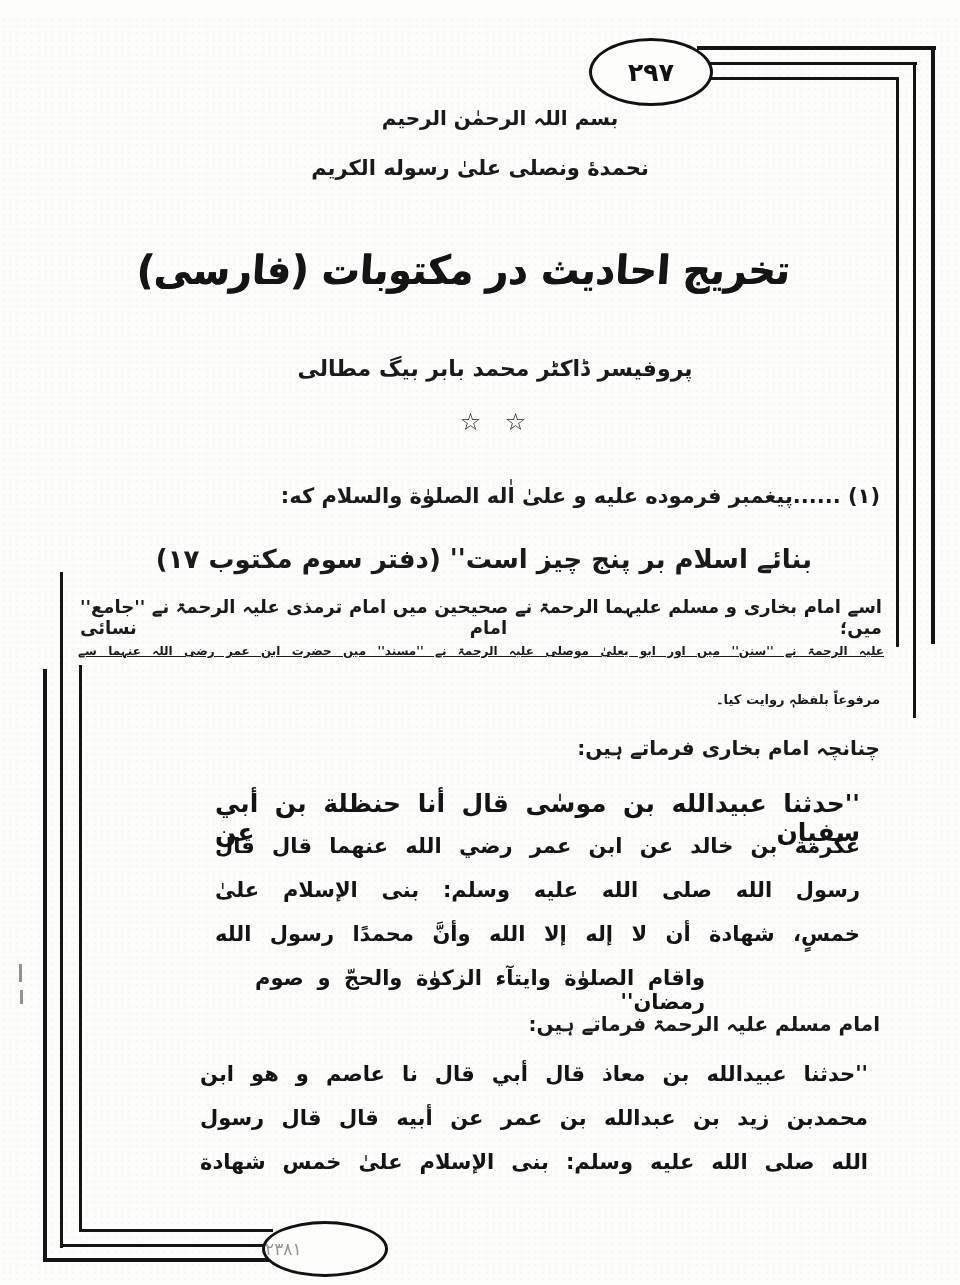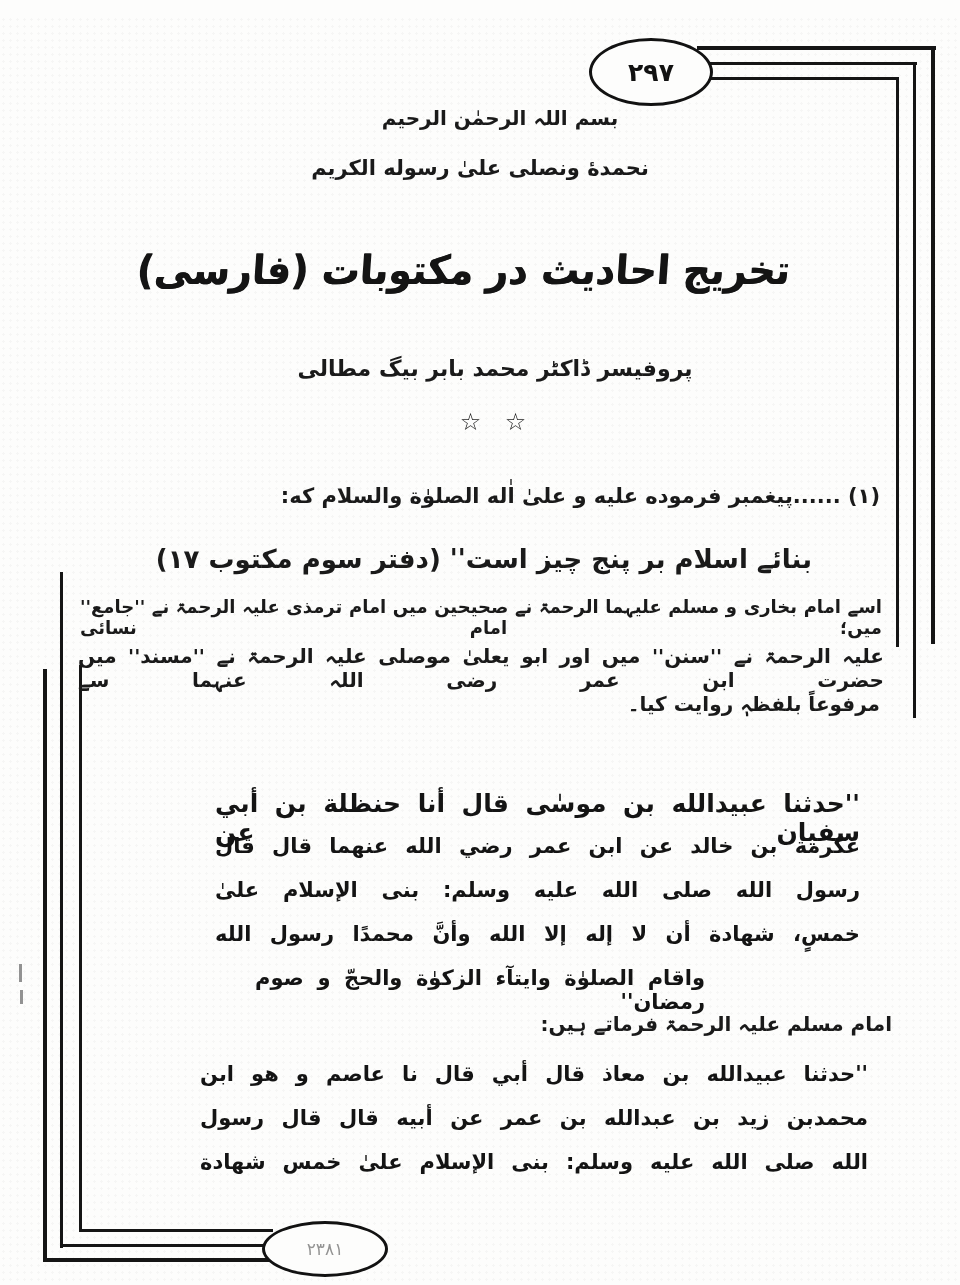--- a/index.html
+++ b/index.html
@@ -18,21 +18,21 @@
     margin-top:16px;
   }
   .line{position:absolute;background:#151515;}
   .oval{
     position:absolute;border:3px solid #121212;border-radius:50%;
     background:#fdfdfc;z-index:6;
     display:flex;align-items:center;justify-content:center;
     font-weight:bold;
   }
   .oval-top{left:589px;top:22px;width:118px;height:62px;font-size:25px;color:#111;}
-  .oval-bottom{left:262px;top:1205px;width:120px;height:50px;font-size:17px;color:#222;opacity:1;}
+  .oval-bottom{left:262px;top:1205px;width:120px;height:50px;font-size:17px;color:#222;opacity:1;justify-content:flex-end;}
   .oval-bottom .faint{opacity:.48;font-weight:normal;letter-spacing:2px;}
   .txt{position:absolute;direction:rtl;z-index:4;white-space:nowrap;color:#1a1a1a;}
   .center{text-align:center;}
   .just{white-space:normal;text-align:justify;text-align-last:justify;}
   .urdu{font-weight:bold;}
   .arab{font-weight:bold;color:#141414;}
   .title-main{
     font-size:38px;font-weight:bold;color:#141414;
     transform:skewX(-4deg) scaleY(1.06);
     text-shadow:0.6px 0 0 currentColor;
@@ -72,29 +72,30 @@
   <div class="txt center urdu" style="left:270px;top:140px;width:420px;font-size:21px;">نحمدهٔ ونصلی علیٰ رسوله الکریم</div>
 
   <div class="txt center title-main" style="left:190px;top:232px;width:600px;">تخریج احادیث در مکتوبات (فارسی)</div>
   <div class="txt center urdu" style="left:280px;top:340px;width:430px;font-size:22px;">پروفیسر ڈاکٹر محمد بابر بیگ مطالی</div>
   <div class="txt center" style="left:417px;top:392px;width:160px;font-size:24px;letter-spacing:8px;color:#222;">☆ ☆</div>
 
   <div class="txt urdu" style="right:80px;top:468px;font-size:21px;">(۱) ......پیغمبر فرموده علیه و علیٰ اٰله الصلوٰة والسلام که:</div>
   <div class="txt urdu" style="right:148px;top:528px;font-size:26px;">بنائے اسلام بر پنج چیز است'' (دفتر سوم مکتوب ۱۷)</div>
 
   <div class="txt urdu just" style="right:78px;top:580px;width:802px;font-size:18px;">اسے امام بخاری و مسلم علیہما الرحمۃ نے صحیحین میں امام ترمذی علیہ الرحمۃ نے ''جامع'' میں؛ امام نسائی</div>
-  <div class="txt urdu just" style="right:76px;top:628px;width:806px;font-size:20px;">علیہ الرحمۃ نے ''سنن'' میں اور ابو یعلیٰ موصلی علیہ الرحمۃ نے ''مسند'' میں حضرت ابن عمر رضی اللہ عنہما سے</div>
-  <div class="txt urdu" style="right:80px;top:676px;font-size:20px;">مرفوعاً بلفظہٖ روایت کیا۔</div>
+  <div class="txt urdu just" style="right:76px;top:628px;width:806px;font-size:12px;text-decoration:underline;">علیہ الرحمۃ نے ''سنن'' میں اور ابو یعلیٰ موصلی علیہ الرحمۃ نے ''مسند'' میں حضرت ابن عمر رضی اللہ عنہما سے</div>
+  <div class="txt urdu" style="right:80px;top:676px;font-size:13px;">مرفوعاً بلفظہٖ روایت کیا۔</div>
 
+  <div class="txt urdu" style="right:80px;top:720px;font-size:20px;">چنانچہ امام بخاری فرماتے ہیں:</div>
 
   <div class="txt arab just" style="right:100px;top:773px;width:645px;font-size:25px;">''حدثنا عبيدالله بن موسٰى قال أنا حنظلة بن أبي سفيان عن</div>
   <div class="txt arab just" style="right:100px;top:818px;width:645px;font-size:21px;">عكرمة بن خالد عن ابن عمر رضي الله عنهما قال قال</div>
   <div class="txt arab just" style="right:100px;top:862px;width:645px;font-size:21px;">رسول الله صلى الله عليه وسلم: بنى الإسلام علىٰ</div>
   <div class="txt arab just" style="right:100px;top:906px;width:645px;font-size:21px;">خمسٍ، شهادة أن لا إله إلا الله وأنَّ محمدًا رسول الله</div>
   <div class="txt arab just" style="right:255px;top:950px;width:450px;font-size:21px;">واقام الصلوٰة وايتآء الزكوٰة والحجّ و صوم رمضان''</div>
 
-  <div class="txt urdu" style="right:68px;top:996px;font-size:20px;">امام مسلم علیہ الرحمۃ فرماتے ہیں:</div>
+  <div class="txt urdu" style="right:80px;top:996px;font-size:20px;">امام مسلم علیہ الرحمۃ فرماتے ہیں:</div>
 
   <div class="txt arab just" style="right:92px;top:1046px;width:668px;font-size:21px;">''حدثنا عبيدالله بن معاذ قال أبي قال نا عاصم و هو ابن</div>
   <div class="txt arab just" style="right:92px;top:1090px;width:668px;font-size:21px;">محمدبن زيد بن عبدالله بن عمر عن أبيه قال قال رسول</div>
   <div class="txt arab just" style="right:92px;top:1134px;width:668px;font-size:21px;">الله صلى الله عليه وسلم: بنى الإسلام علىٰ خمس شهادة</div>
 
 </div>
 
 </body></html>

